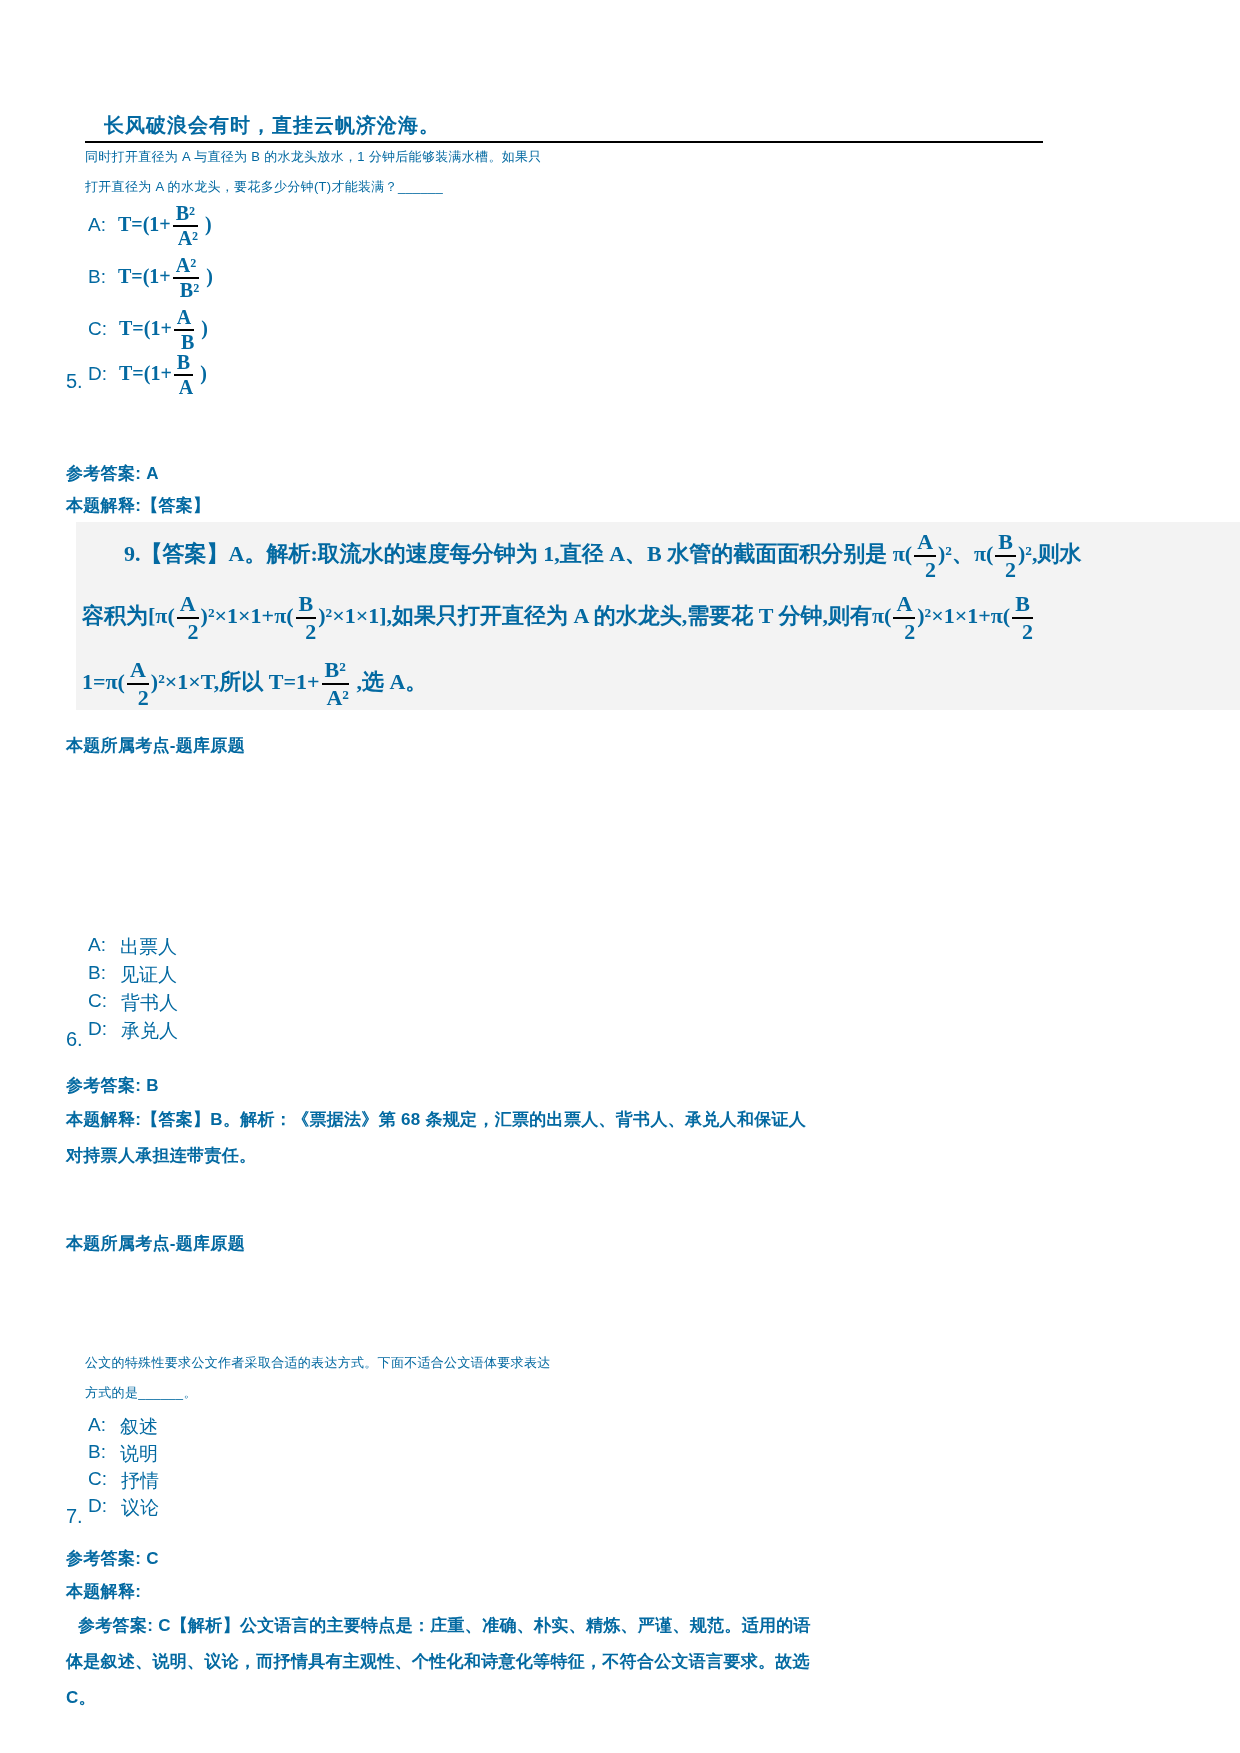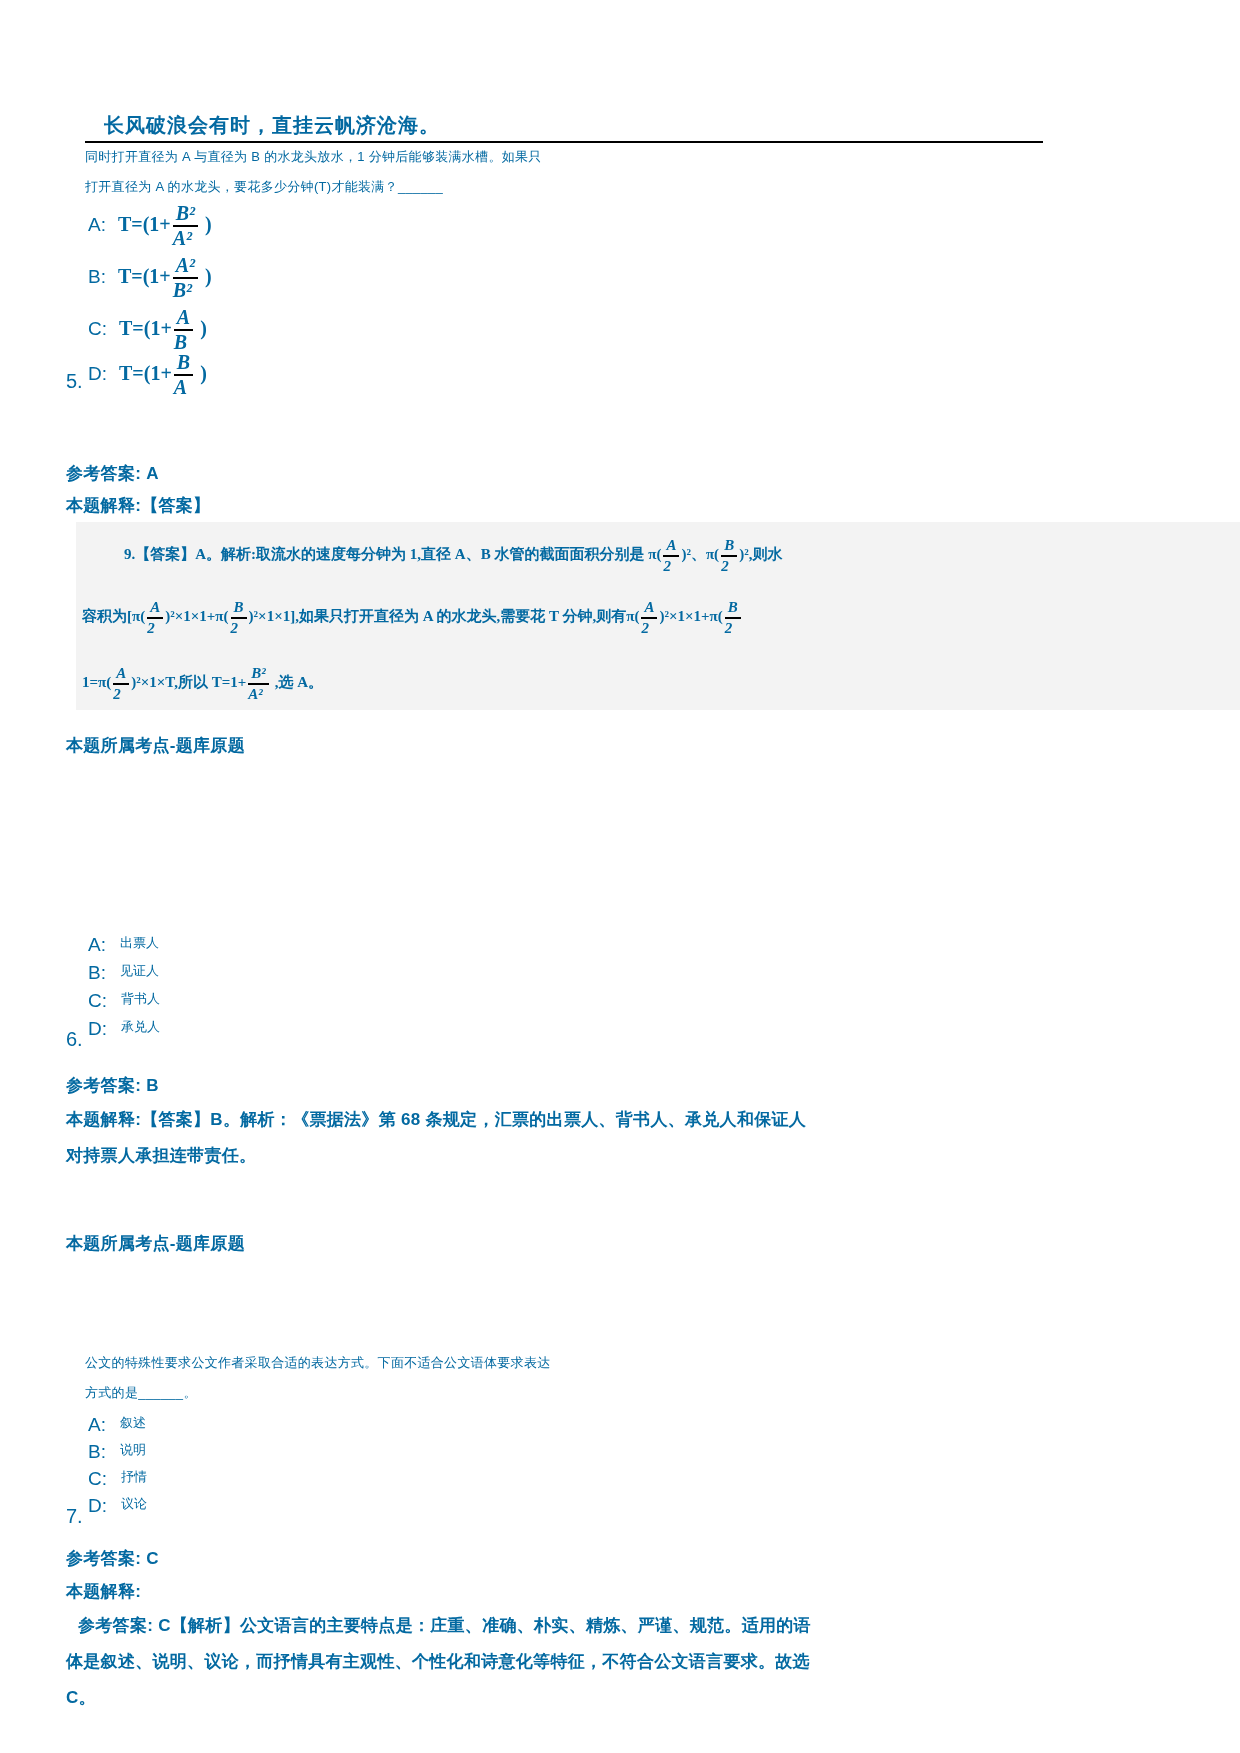--- a/index.html
+++ b/index.html
@@ -14,51 +14,51 @@
 
   .motto { left:104px; top:84px; font-size:20px; font-weight:bold; letter-spacing:1px; }
   .header-rule { left:85px; top:113px; width:958px; height:2px; background:#000; }
 
   .qtext { font-size:13px; letter-spacing:0.3px; }
   .q5-l1 { left:85px; top:120px; }
   .q5-l2 { left:85px; top:150px;text-align:center; }
 
   .opt-row { display:flex; align-items:flex-start; }
   .opt-label { font-size:19px; }
-  .opt-text  { font-size:13px; margin-left:14px;font-family:Liberation Serif, serif; }
+  .opt-text  { font-size:19px; margin-left:14px;font-family:Liberation Serif, serif; }
 
   
   .formula {
     font-family:"Liberation Serif", serif; font-weight:bold; font-size:20px;
     line-height:48px; white-space:nowrap; margin-left:12px;
   }
   .frac {
-    display:inline-block; vertical-align:middle; text-align:left;
-    line-height:1.08; margin:0 2px;font-style:italic;
+    display:inline-block; vertical-align:middle; text-align:right;
+    line-height:1.08; margin:0 2px;
   }
   .frac .num { display:block; border-bottom:2px solid #000; padding:0 3px 1px; }
   .frac .den { display:block; padding-top:1px; }
 
   .q5-optA { left:88px; top:172px; }
   .q5-optB { left:88px; top:224px; }
   .q5-optC { left:88px; top:276px; }
   .q5-optD { left:88px; top:321px; }
   .opt-row .opt-label { position:relative; top:14px; }
 
   .qnum { font-size:20px; }
   .q5-num { left:66px; top:342px; }
 
   .bold21 { font-size:17px; font-weight:bold; letter-spacing:0.3px; }
   .q5-ans   { left:66px; top:434px; }
   .q5-explb { left:66px; top:466px; }
 
   
   .math-bg { left:76px; top:494px; width:1164px; height:188px; background:#f3f3f3; }
   .math-line {
-    font-family:"Liberation Serif", serif; font-weight:bold; font-size:15px;
+    font-family:"Liberation Serif", serif; font-weight:bold; font-size:22px;
     white-space:nowrap; line-height:56px; overflow:hidden;
   }
   .math-l1 { left:124px; top:498px; width:1116px; }
   .math-l2 { left:82px;  top:560px; width:1158px; }
   .math-l3 { left:82px;  top:626px; width:1158px; }
 
   .q5-topic { left:66px; top:706px; }
 
   .q6-text { left:85px; top:876px; }
   .q6-optA { left:88px; top:906px; }

